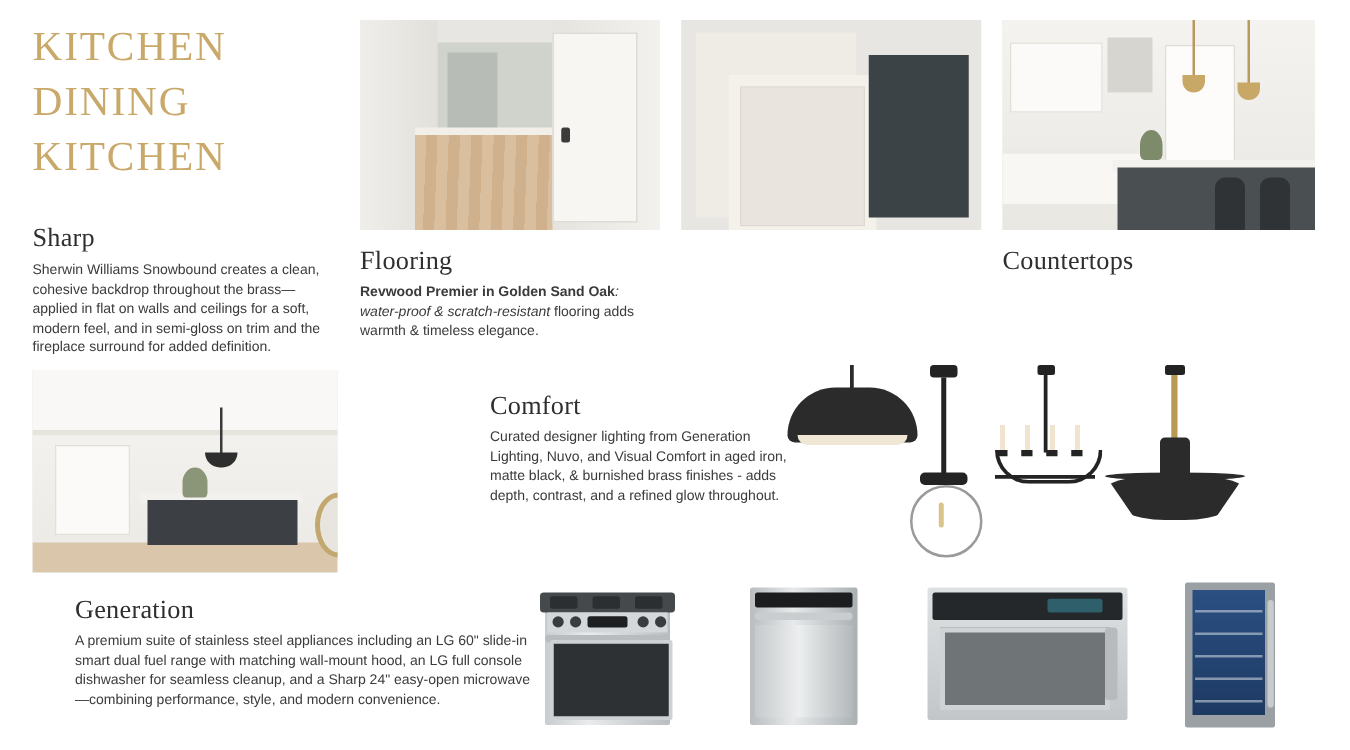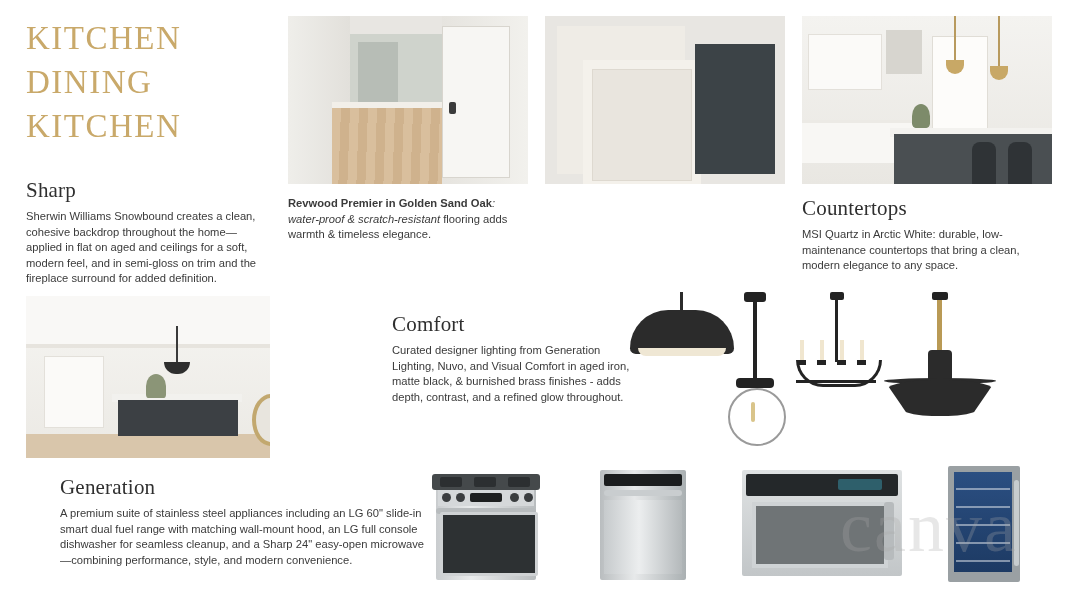--- a/index.html
+++ b/index.html
@@ -249,31 +249,31 @@
     <div class="lr-isltop"></div>
     <div class="lr-island"></div>
     <div class="lr-plant"></div>
     <div class="lr-pend"></div>
     <div class="lr-pendb"></div>
     <div class="lr-mirror"></div>
   </div>
 
   <div class="blk" id="paint-block">
     <h2 class="section-title">Sharp</h2>
-    <p class="body-text">Sherwin Williams Snowbound creates a clean, cohesive backdrop throughout the home—applied in flat on aged and ceilings for a soft, modern feel, and in semi-gloss on trim and the fireplace surround for added definition.</p>
+    <p class="body-text">Sherwin Williams Snowbound creates a clean, cohesive backdrop throughout the brass—applied in flat on walls and ceilings for a soft, modern feel, and in semi-gloss on trim and the fireplace surround for added definition.</p>
   </div>
 
   <div class="blk" id="flooring-block">
+    <h2 class="section-title">Flooring</h2>
     <p class="body-text"><b>Revwood Premier in Golden Sand Oak</b><i>: water-proof &amp; scratch-resistant</i><span> flooring adds warmth &amp; timeless elegance.</span></p>
   </div>
 
 
   <div class="blk" id="counter-block">
     <h2 class="section-title">Countertops</h2>
-    <p class="body-text">MSI Quartz in Arctic White: durable, low-maintenance countertops that bring a clean, modern elegance to any space.</p>
   </div>
 
   <div class="blk" id="lighting-block">
     <h2 class="section-title">Comfort</h2>
     <p class="body-text">Curated designer lighting from Generation Lighting, Nuvo, and Visual Comfort in aged iron, matte black, &amp; burnished brass finishes - adds depth, contrast, and a refined glow throughout.</p>
   </div>
 
   <div class="lamp" id="lamp-drum">
     <div class="drum-cord"></div>
     <div class="drum-shade"></div>
@@ -351,15 +351,14 @@
     <div class="wn-body"></div>
     <div class="wn-glass"></div>
     <div class="wn-shelf" style="top:22px;"></div>
     <div class="wn-shelf" style="top:40px;"></div>
     <div class="wn-shelf" style="top:58px;"></div>
     <div class="wn-shelf" style="top:76px;"></div>
     <div class="wn-shelf" style="top:94px;"></div>
     <div class="wn-handle"></div>
   </div>
 
-  <div class="watermark">canva</div>
 
 </div>
 
 </body></html>

